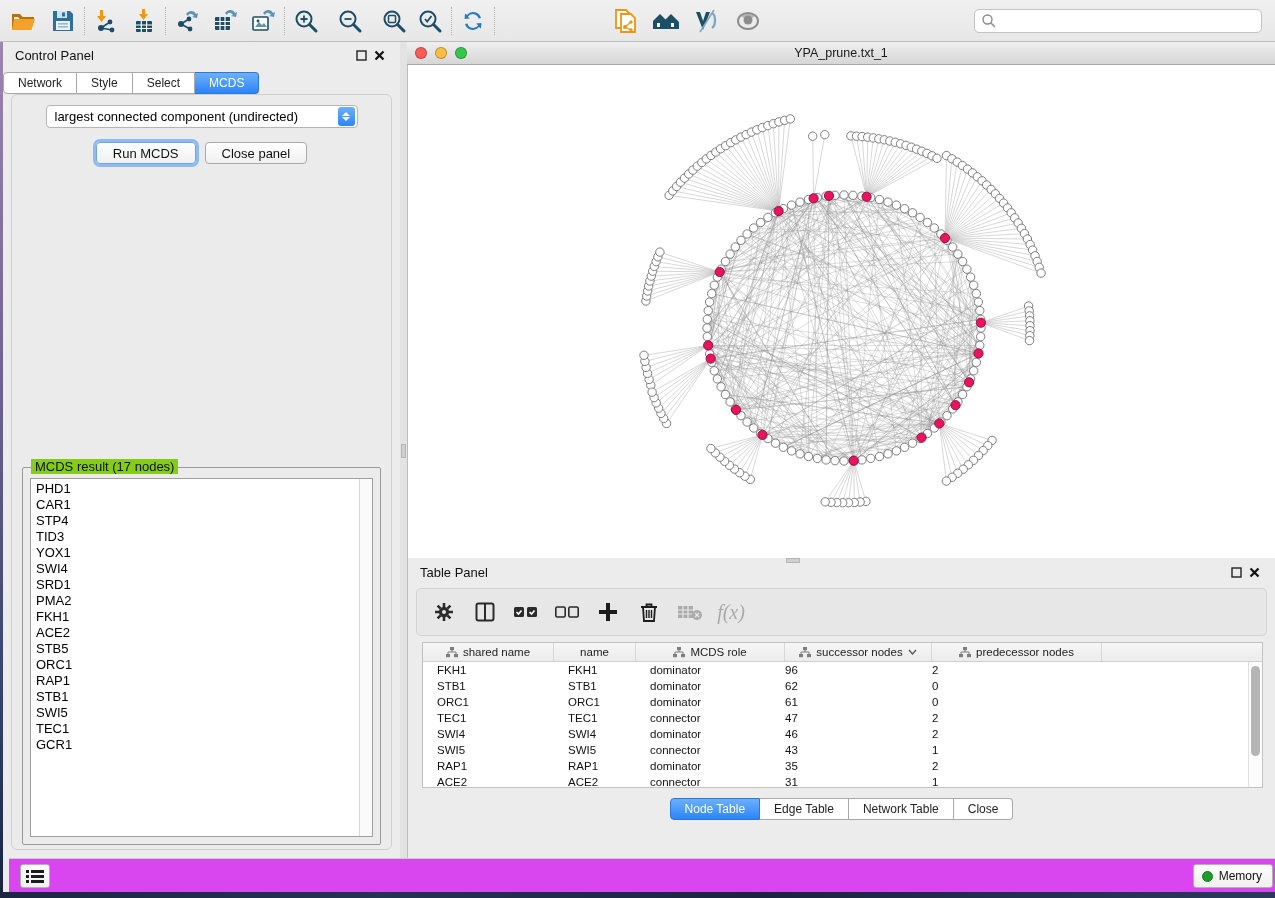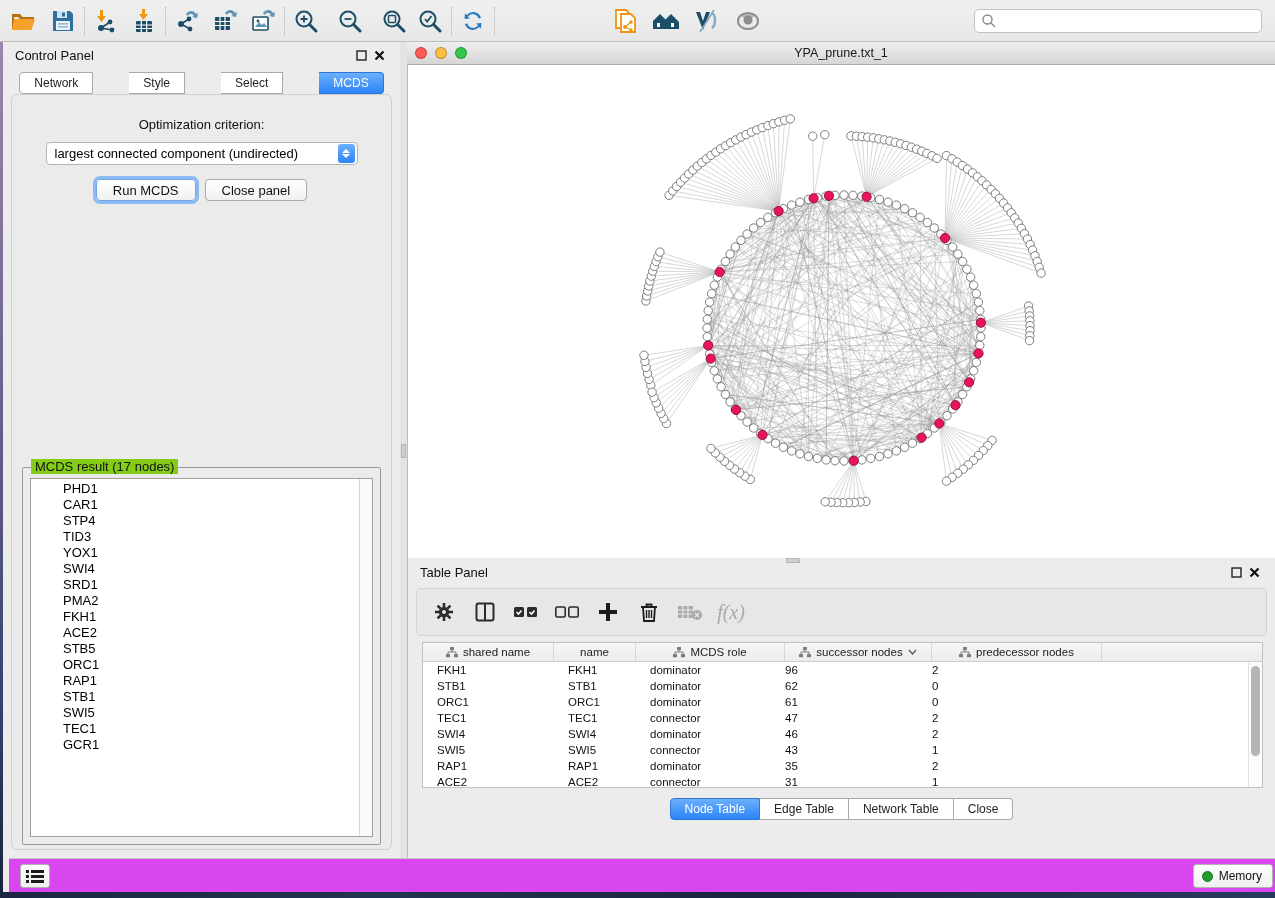--- a/index.html
+++ b/index.html
@@ -19,21 +19,21 @@
   .tsep { width:1px; height:28px; border-left:1px dotted #b0b0b0; margin:0 6px; }
   #search-wrap { position:absolute; right:13px; top:9px; width:288px; height:24px; background:#fff;
     border:1px solid #c2c2c2; border-radius:5px; display:flex; align-items:center; padding-left:6px; }
   #search-wrap input { border:none; outline:none; flex:1; font-size:12px; height:20px; background:transparent; }
 
   
   #control-panel { position:absolute; left:3px; top:42px; width:397px; height:816px; background:#ececec; }
   .panel-head { height:26px; display:flex; align-items:center; padding:0 12px; }
   .panel-title { font-size:13px; color:#111; flex:1; }
   .win-btn { width:18px; height:16px; display:flex; align-items:center; justify-content:center; cursor:pointer; }
-  #cp-tabs { display:flex; justify-content:center; margin-top:4px;gap:36px; }
+  #cp-tabs { display:flex; justify-content:flex-start; margin-top:4px; }
   .seg { height:22px; padding:0 14px; background:#fff; border:1px solid #a9a9a9; border-left:none;
     font-size:12px; color:#222; display:flex; align-items:center; cursor:pointer; }
   .seg:first-child { border-left:1px solid #a9a9a9; border-radius:4px 0 0 4px; }
   .seg:last-child { border-radius:0 4px 4px 0; }
   .seg.sel { background:linear-gradient(#6cb0fb,#2c84f7); border-color:#2a77d8; color:#fff; }
   #cp-inner { position:absolute; left:8px; right:8px; top:52px; bottom:8px; background:#ebebeb;
     border:1px solid #cfcfcf; border-radius:6px; }
   #opt-label { text-align:center; font-size:13px; color:#111; margin-top:22px; }
   #opt-select { margin:10px auto 0; width:312px; height:23px; background:#fff; border:1px solid #b4b4b4;
     border-radius:4px; display:flex; align-items:center; cursor:pointer; position:relative; }
@@ -45,21 +45,21 @@
   #cp-buttons { display:flex; justify-content:center; gap:9px; margin-top:14px; }
   .mac-btn { height:22px; padding:0 16px; background:linear-gradient(#ffffff,#f0f0f0); border:1px solid #a9a9a9;
     border-radius:4px; font-size:13px; color:#111; cursor:pointer; }
   .mac-btn.focused { box-shadow:0 0 0 3px rgba(77,154,248,.6); border-color:#6ea6e8; }
 
   #mcds-fieldset { position:absolute; left:10px; right:10px; top:372px; bottom:4px;
     border:1px solid #9a9a9a; border-radius:2px; }
   #mcds-legend { position:absolute; top:-9px; left:8px; background:#84cc16; padding:0 4px; font-size:13px; color:#111; }
   #mcds-list { position:absolute; left:7px; right:7px; top:10px; bottom:7px; background:#fff; border:1px solid #9f9f9f; overflow:hidden; }
   #mcds-items { position:absolute; left:0; top:2px; right:13px; bottom:0; }
-  #mcds-items div { font-size:13px; line-height:16px; padding-left:5px; color:#000; cursor:default;margin-left:27px; }
+  #mcds-items div { font-size:13px; line-height:16px; padding-left:5px; color:#000; cursor:default; }
   #mcds-scroll { position:absolute; right:0; top:0; bottom:0; width:13px; background:#fafafa; border-left:1px solid #d8d8d8; }
 
   
   #v-divider { position:absolute; left:400px; top:42px; width:7px; height:816px; background:#e3e3e3; }
   #v-divider .grip { position:absolute; left:1px; top:402px; width:5px; height:14px; background:#cfcfcf; border:1px solid #b5b5b5; }
   #h-grip { position:absolute; left:786px; top:558px; width:14px; height:5px; background:#cfcfcf; border:1px solid #b5b5b5; z-index:5; }
 
   
   #net-panel { position:absolute; left:407px; top:42px; width:868px; height:516px; }
   #net-titlebar { height:23px; background:linear-gradient(#efefef,#d6d6d6); border-bottom:1px solid #a8a8a8;
@@ -273,21 +273,20 @@
           </svg>
       </span>
     </div>
     <div id="cp-tabs">
         <div class="seg">Network</div>
         <div class="seg">Style</div>
         <div class="seg">Select</div>
         <div class="seg sel">MCDS</div>
       </div>
     <div id="cp-inner">
-      <div id="opt-label">Optimization criterion:</div>
       <div id="opt-select">
         <span class="val">largest connected component (undirected)</span>
         <span class="stepper">
             <span class="chev up"></span>
             <span class="chev dn"></span>
           </span>
       </div>
       <div id="cp-buttons">
         <button class="mac-btn focused">Run MCDS</button>
         <button class="mac-btn">Close panel</button>

